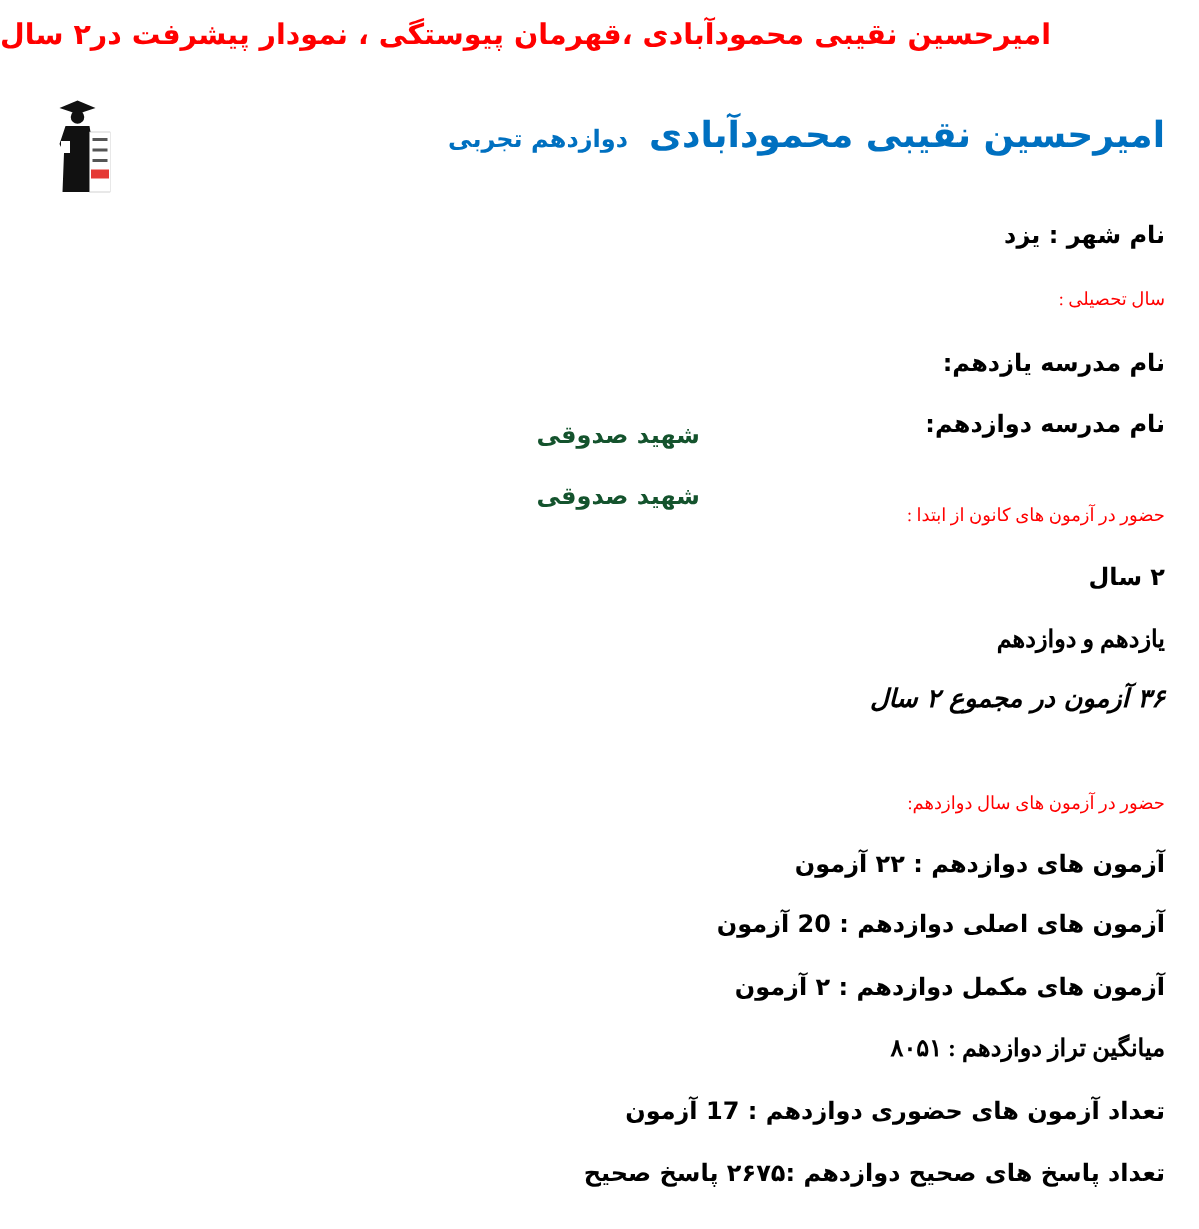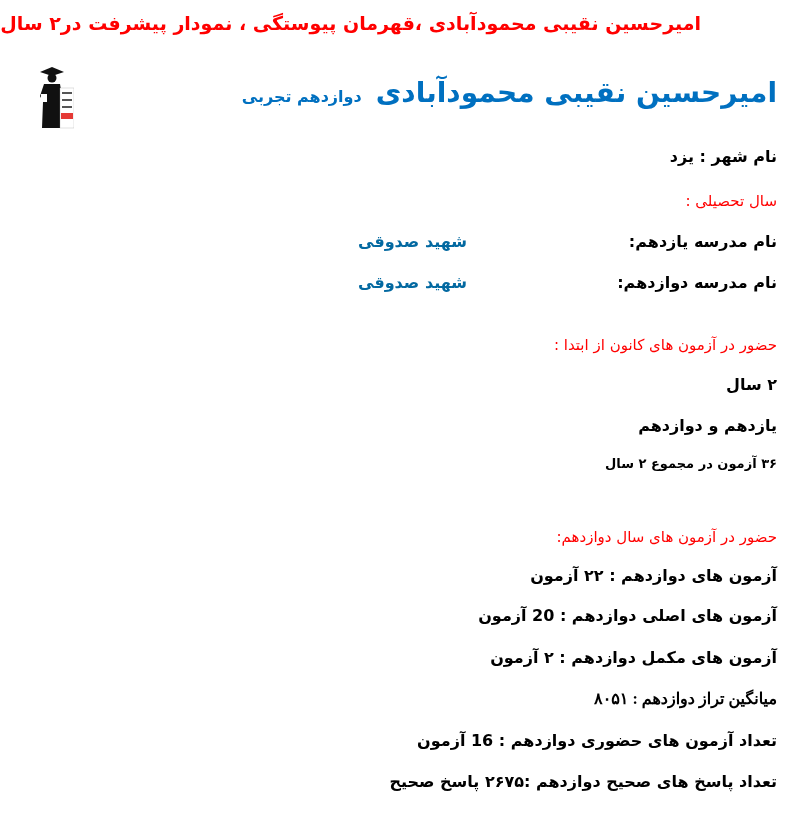--- a/index.html
+++ b/index.html
@@ -32,41 +32,43 @@
     }
     .name-heading {
       top: 76px;
       right: 22px;
       display: flex;
       align-items: baseline;
       gap: 14px;
       color: #0070c0;
       font-weight: bold;
     }
-    .name-heading .name { font-size: 28px; }
+    .name-heading .name { font-size: 24px; }
     .name-heading .grade { font-size: 16px; }
     .line {
       right: 22px;
       font-size: 16px;
       font-weight: bold;
       color: #000000;
     }
     .red-label {
       right: 22px;
-      font-size: 15px;
+      font-size: 12px;
       font-weight: normal;
       color: #ff0000;
+      font-family: Liberation Serif, serif;
     }
     .school-value {
       font-size: 16px;
       font-weight: bold;
-      color: #0369a1;
+      color: #14532d;
       left: 358px;
+      margin-top: 48px;
     }
-    .big { font-size: 13px; }
+    .big { font-size: 17px; font-style: italic; }
   </style>
 </head>
 <body>
 
 <div class="abs top-title">امیرحسین نقیبی محمودآبادی ،قهرمان پیوستگی ، نمودار پیشرفت در۲ سال ، ۳۶ آزمون</div>
 
 <div class="abs logo">
   <svg width="36" height="64" viewBox="0 0 36 64">
 
     <polygon points="2,6 14,1 26,6 14,10" fill="#111"></polygon>
@@ -95,22 +97,22 @@
 <div class="abs red-label" style="top:192px;">سال تحصیلی :</div>
 
 <div class="abs line" style="top:232px;">نام مدرسه یازدهم:</div>
 <div class="abs school-value" style="top:232px;">شهید صدوقی</div>
 
 <div class="abs line" style="top:273px;">نام مدرسه دوازدهم:</div>
 <div class="abs school-value" style="top:273px;">شهید صدوقی</div>
 
 <div class="abs red-label" style="top:336px;margin-left:29px;">حضور در آزمون های کانون از ابتدا :</div>
 <div class="abs line" style="top:375px;text-align:right;">۲ سال</div>
-<div class="abs line" style="top:416px;">یازدهم و دوازدهم</div>
+<div class="abs line" style="top:416px;font-family:Liberation Serif, serif;">یازدهم و دوازدهم</div>
 <div class="abs line big" style="top:456px;">۳۶ آزمون در مجموع ۲ سال</div>
 
 <div class="abs red-label" style="top:528px;">حضور در آزمون های سال دوازدهم:</div>
 <div class="abs line" style="top:566px;">آزمون های دوازدهم : ۲۲ آزمون</div>
 <div class="abs line" style="top:606px;">آزمون های اصلی دوازدهم : 20 آزمون</div>
 <div class="abs line" style="top:648px;">آزمون های مکمل دوازدهم : ۲ آزمون</div>
 <div class="abs line" style="top:689px;font-family:Liberation Serif, serif;">میانگین تراز دوازدهم : ۸۰۵۱</div>
-<div class="abs line" style="top:731px;">تعداد آزمون های حضوری دوازدهم : 16 آزمون</div>
+<div class="abs line" style="top:731px;">تعداد آزمون های حضوری دوازدهم : 17 آزمون</div>
 <div class="abs line" style="top:772px;text-align:center;">تعداد پاسخ های صحیح دوازدهم :۲۶۷۵ پاسخ صحیح</div>
 
 </body></html>

